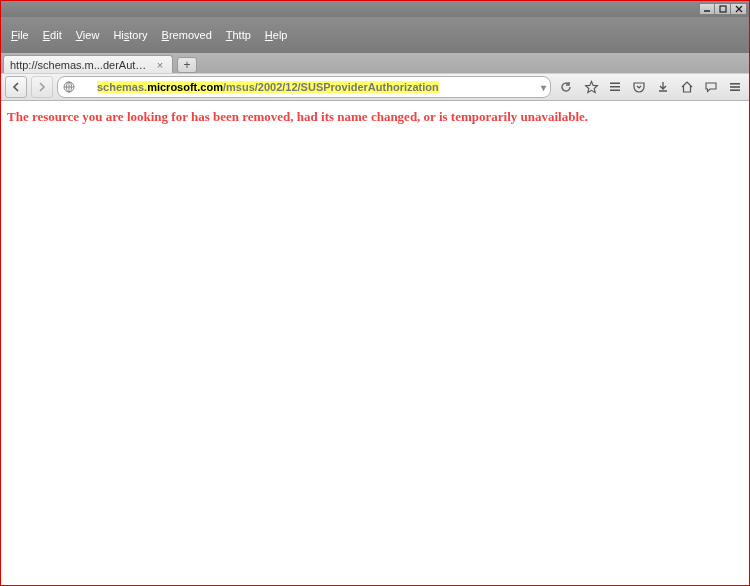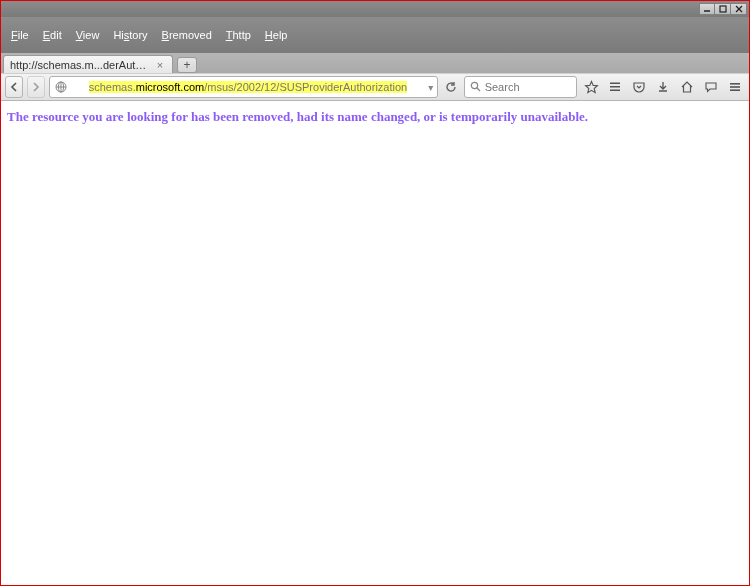--- a/index.html
+++ b/index.html
@@ -21,37 +21,37 @@
 .tabstrip { height: 20px; background: linear-gradient(#b6b6b6,#a9a9a9); display: flex; align-items: flex-end; padding-left: 2px; }
 .tab { height: 18px; background: linear-gradient(#f6f6f6,#e7e7e7); border: 1px solid #9a9a9a; border-bottom: none; border-radius: 3px 3px 0 0; display: flex; align-items: center; padding: 0 6px; font-size: 11px; color: #333; max-width: 170px; gap: 5px; }
 .tab-title { white-space: nowrap; overflow: hidden; text-overflow: ellipsis; flex: 1; }
 .tab-close { width: 12px; height: 12px; display:flex; align-items:center; justify-content:center; color:#777; font-size:11px; }
 .newtab { width: 20px; height: 16px; margin-left: 4px; background: linear-gradient(#e7e7e7,#d6d6d6); border:1px solid #9a9a9a; border-radius:3px; display:flex; align-items:center; justify-content:center; color:#555; font-size:12px; }
 
 
 .navbar { height: 28px; background: linear-gradient(#f3f3f3,#e1e1e1); border-top:1px solid #cfcfcf; border-bottom:1px solid #b5b5b5; display:flex; align-items:center; padding: 0 4px; gap:4px; }
 .navbtn { width:22px; height:22px; border:1px solid #b5b5b5; border-radius:3px; background: linear-gradient(#fafafa,#e6e6e6); display:flex; align-items:center; justify-content:center; color:#555; }
 .navbtn.disabled { opacity: .5; }
-.urlbox { flex: 1; height: 22px; border:1px solid #b0b0b0; border-radius:3px; background:#fff; display:flex; align-items:center; padding: 0 4px; gap:21px; }
+.urlbox { flex: 1; height: 22px; border:1px solid #b0b0b0; border-radius:8px; background:#fff; display:flex; align-items:center; padding: 0 4px; gap:21px;font-weight:bold; }
 .https-icon { width:14px; height:14px; color:#888; display:flex;align-items:center;justify-content:center; }
 .url-text { font-size: 11px; white-space:nowrap; overflow:hidden; flex:1; }
 .url-hl { background: #ffff66; }
 .url-domain { color:#000; }
 .url-rest { color:#777; }
 .dd-icon { color:#888; font-size:10px; display:flex;align-items:center; }
 .reload { width:22px; height:22px; display:flex; align-items:center; justify-content:center; color:#666; }
 .searchbox { width: 140px; height: 22px; border:1px solid #b0b0b0; border-radius:3px; background:#fff; display:flex; align-items:center; padding:0 5px; gap:4px; }
 .searchbox .mag { color:#888; font-size:11px; }
 .searchbox input { border:none; outline:none; font-size:11px; width:100%; color:#777; background:transparent; }
 .icongroup { display:flex; align-items:center; gap:4px; }
 .toolicon { width:20px; height:20px; display:flex; align-items:center; justify-content:center; color:#555; }
 
 
 .content { flex:1; background:#fff; padding: 8px 6px; }
-.msg { font-family: "Times New Roman", serif; font-size: 13px; color:#8b5cf6; font-weight:bold; }
+.msg { font-family: "Times New Roman", serif; font-size: 13px; color:#ef4444; font-weight:bold; }
 </style>
 </head>
 <body>
 
 <div class="titlebar">
   <div class="sysbtn">
     <svg width="8" height="8" viewBox="0 0 8 8">
         <line x1="1" y1="6" x2="7" y2="6" stroke="#222" stroke-width="1.5"></line>
       </svg>
   </div>
@@ -113,29 +113,20 @@
     <span class="dd-icon">▾</span>
   </div>
 
   <div class="reload">
     <svg width="14" height="14" viewBox="0 0 14 14">
         <path d="M11 7a4 4 0 1 1-1.2-2.8" fill="none" stroke="#666" stroke-width="1.4"></path>
         <path d="M10 2 L10 5 L7 5" fill="none" stroke="#666" stroke-width="1.4"></path>
       </svg>
   </div>
 
-  <div class="searchbox">
-    <span class="mag">
-      <svg width="11" height="11" viewBox="0 0 11 11">
-          <circle cx="4.5" cy="4.5" r="3.2" fill="none" stroke="#888" stroke-width="1.2"></circle>
-          <line x1="7" y1="7" x2="10" y2="10" stroke="#888" stroke-width="1.2"></line>
-        </svg>
-    </span>
-    <input type="text" placeholder="Search" style="">
-  </div>
 
   <div class="icongroup">
     <div class="toolicon">
       <svg width="15" height="15" viewBox="0 0 15 15">
           <path d="M7.5 1.5 L9.2 5.4 L13.4 5.7 L10.2 8.5 L11.2 12.6 L7.5 10.4 L3.8 12.6 L4.8 8.5 L1.6 5.7 L5.8 5.4 Z" fill="none" stroke="#555" stroke-width="1.1"></path>
         </svg>
     </div>
     <div class="toolicon">
       <svg width="14" height="14" viewBox="0 0 14 14">
           <rect x="2" y="2.5" width="10" height="1.5" fill="#555"></rect>

